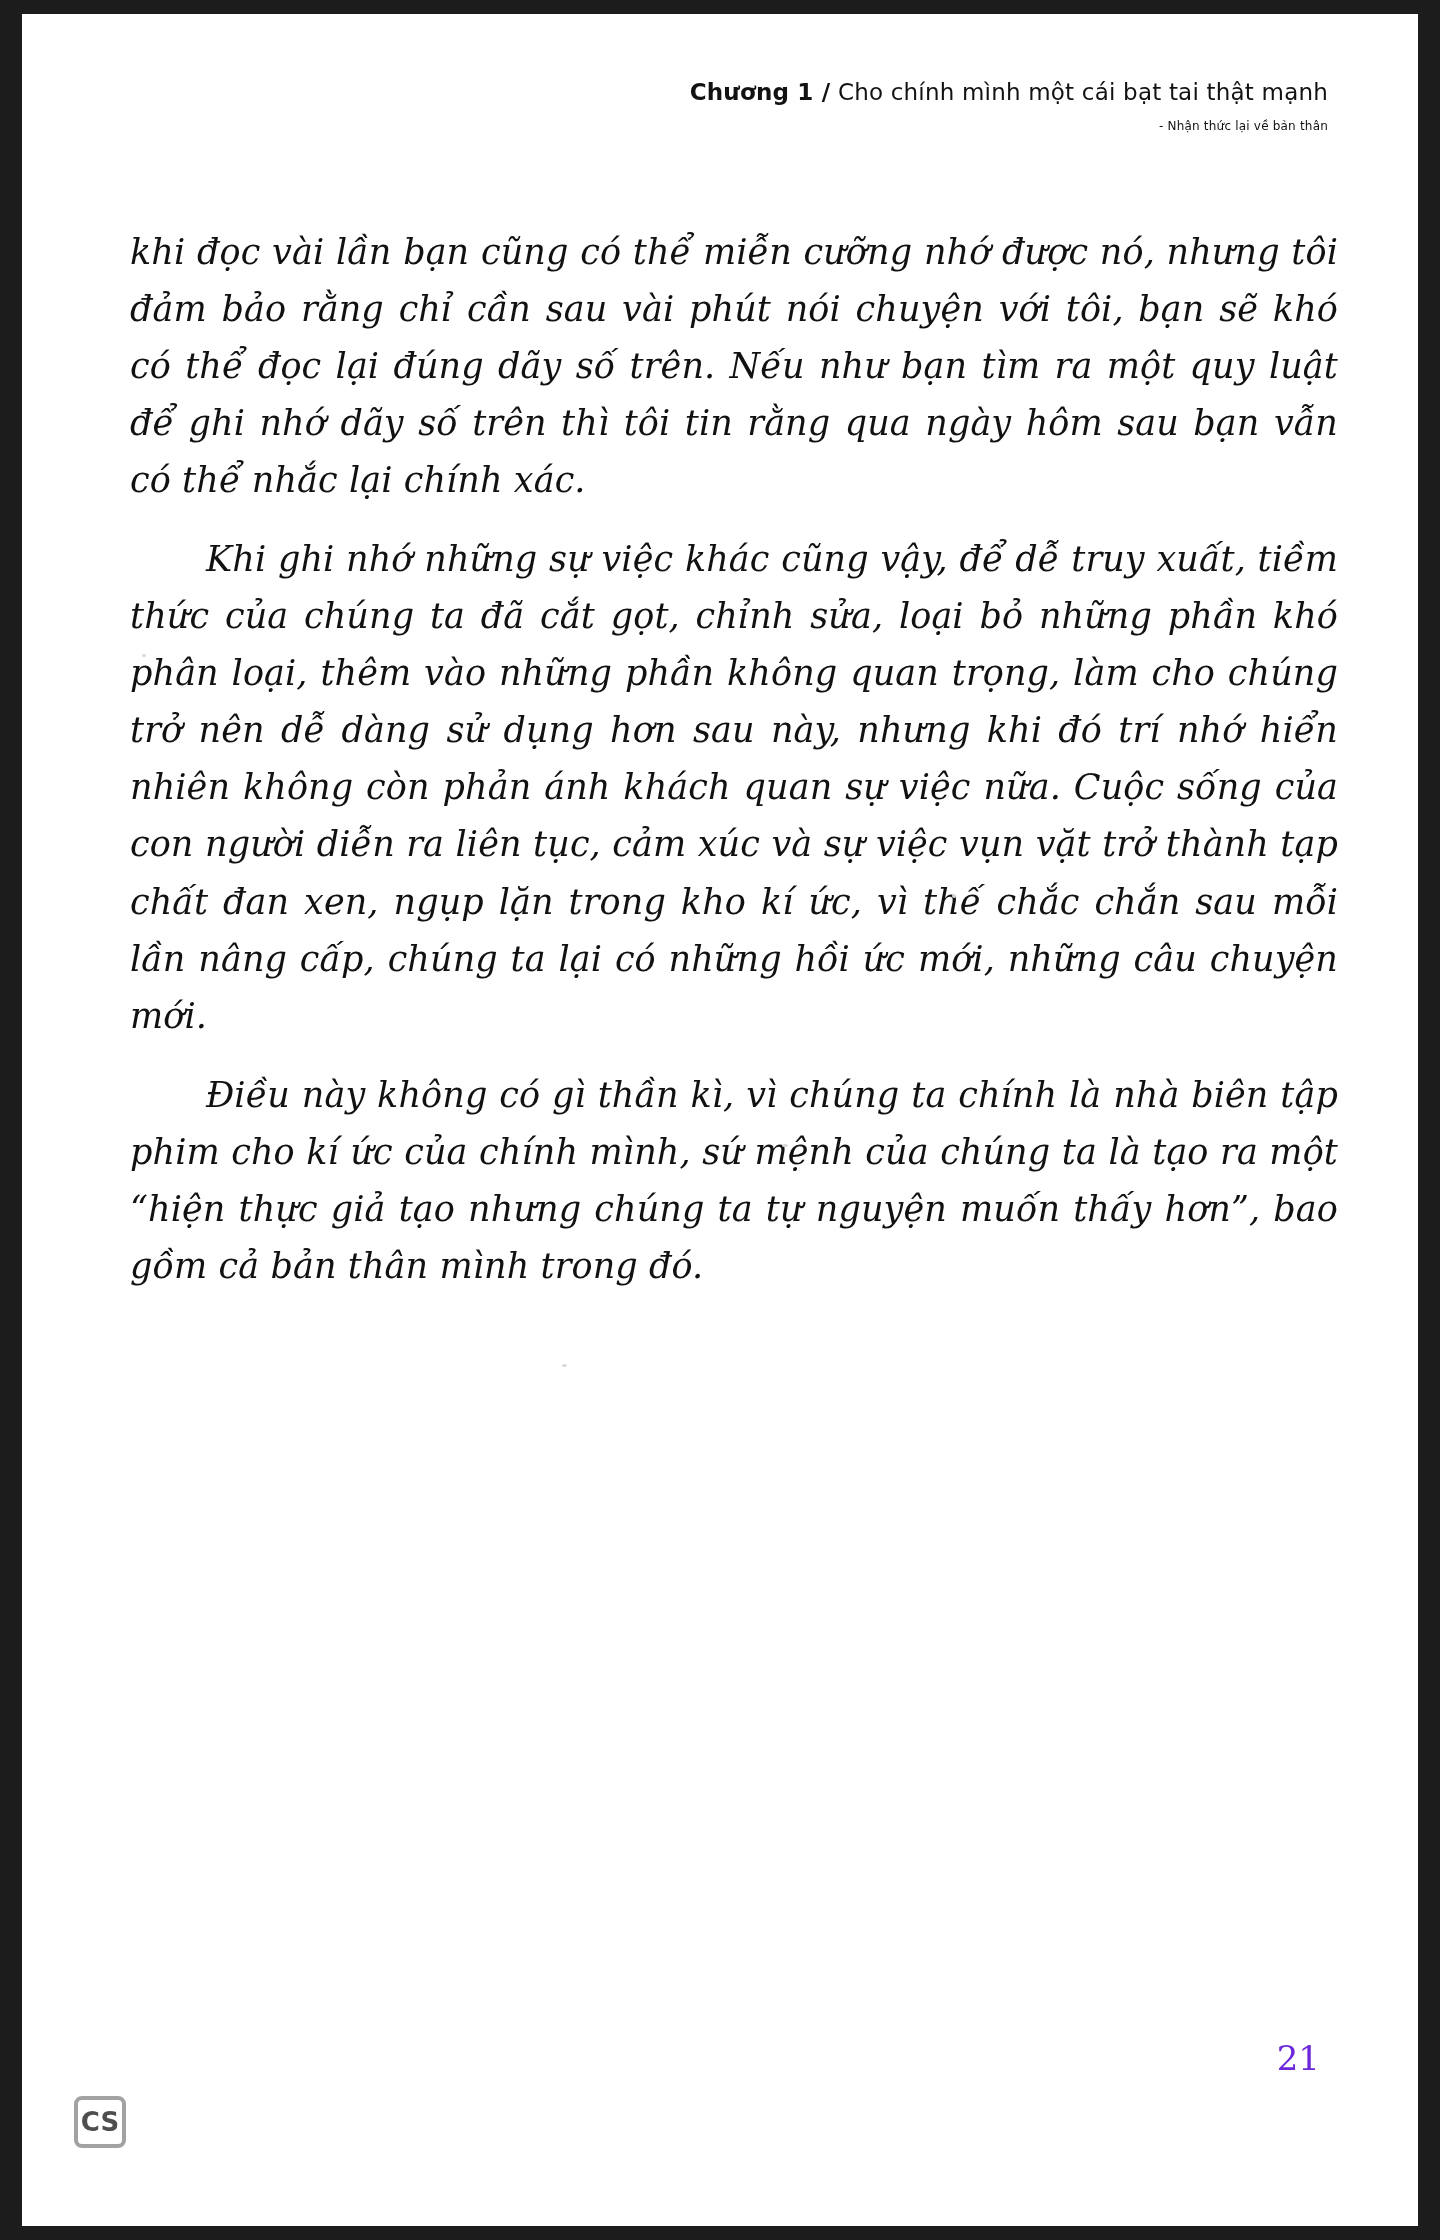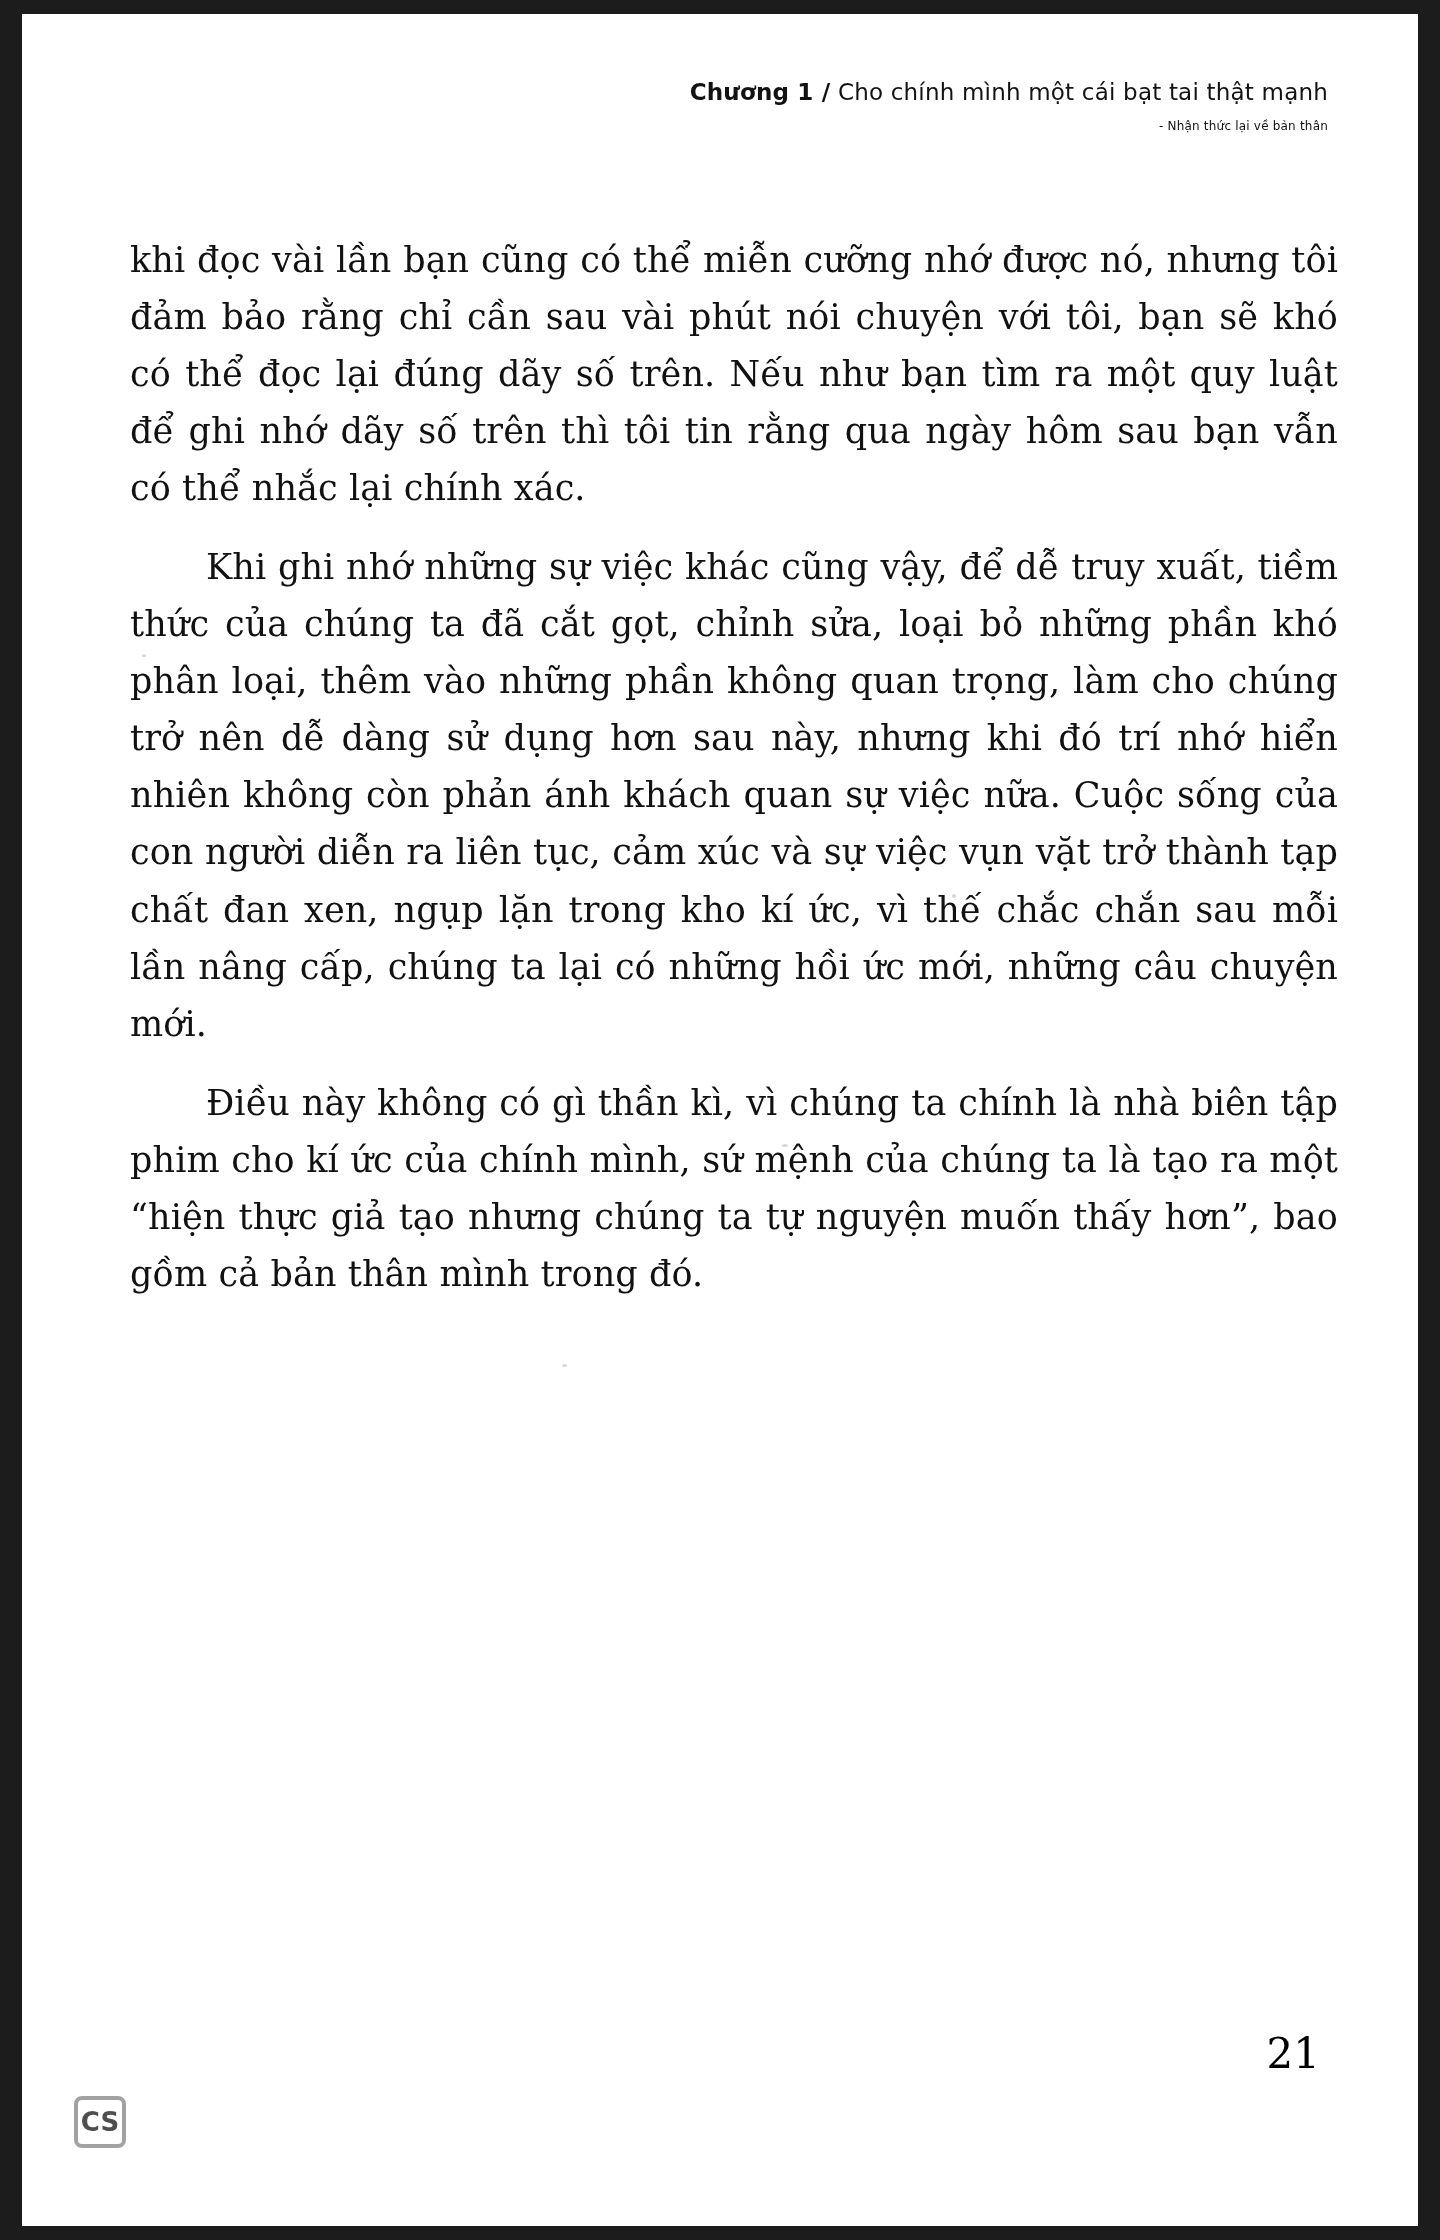--- a/index.html
+++ b/index.html
@@ -61,45 +61,46 @@
   }
 
   
   .body-col {
     position: absolute;
     left: 108px;
     top: 210px;
     width: 1208px;
   }
   .para {
-    margin: 8px 0 8px 0;
+    margin: 0 0 8px 0;
     font-family: "DejaVu Serif", serif;
     font-size: 35px;
     line-height: 1.63;
     color: #111111;
     text-align: justify;
     text-justify: inter-word;
     letter-spacing: 0.1px;
+    font-style: italic;
   }
   .para.first {
     text-indent: 0;
   }
   .para.indent {
     text-indent: 76px;
     margin-top: 22px;
   }
 
   
   .folio {
     position: absolute;
     right: 98px;
     bottom: 148px;
     font-family: "DejaVu Serif", serif;
-    font-size: 42px;
-    color: #000000;
+    font-size: 34px;
+    color: #6d28d9;
   }
 
   
   .watermark {
     position: absolute;
     left: 52px;
     bottom: 78px;
     display: flex;
     align-items: center;
     gap: 22px;

